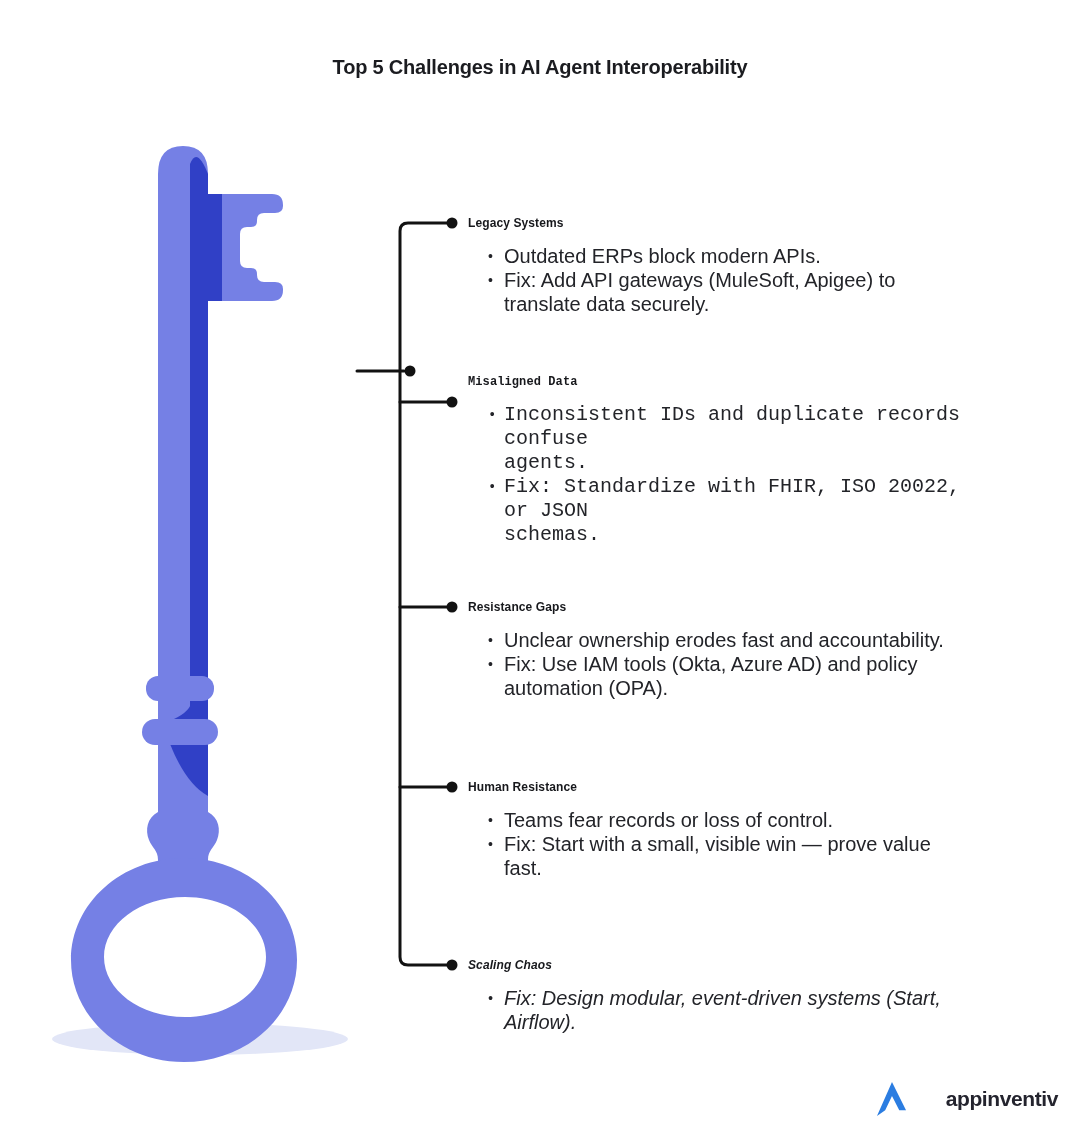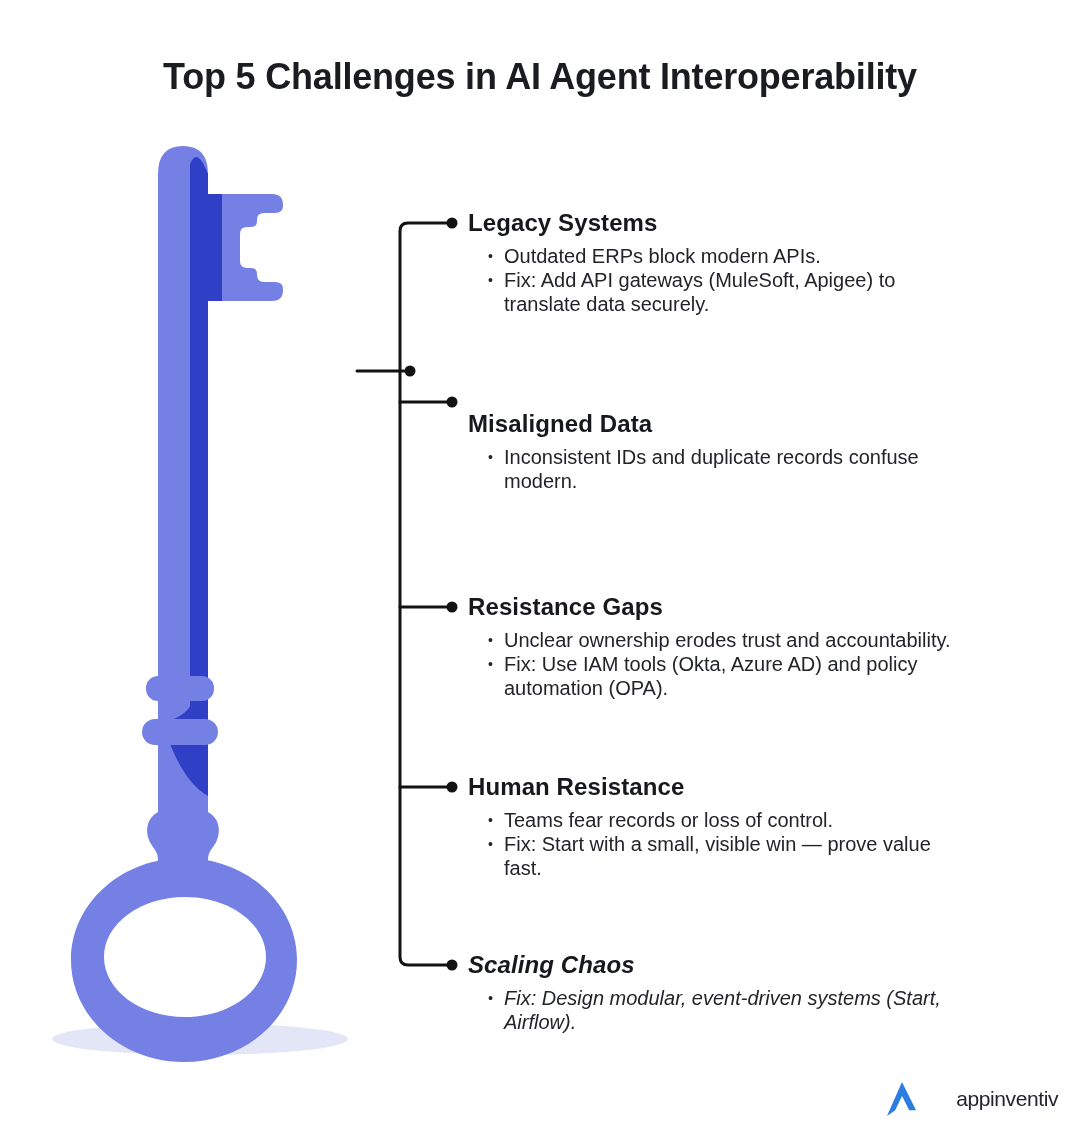--- a/index.html
+++ b/index.html
@@ -20,40 +20,40 @@
     background:var(--background);
     font-family:"Liberation Sans","DejaVu Sans",sans-serif;
     position:relative;
     overflow:hidden;
   }
   .canvas{position:absolute;inset:0;width:1080px;height:1135px;}
 
   .title{
     position:absolute;top:56px;left:0;width:1080px;
     text-align:center;
-    font-size:36px;font-weight:700;letter-spacing:-0.2px;
+    font-size:20px;font-weight:700;letter-spacing:-0.2px;
     color:var(--title-text);
   }
 
   .graphic-svg{position:absolute;left:0;top:0;width:1080px;height:1135px;pointer-events:none;}
   .k-light{fill:var(--key-light);}
   .k-dark{fill:var(--key-dark);}
   .k-shadow{fill:var(--key-shadow);}
   .line{stroke:var(--connector);stroke-width:3;fill:none;stroke-linecap:round;}
   .dot{fill:var(--connector);}
   .logo-mark-path{fill:var(--logo-blue);}
 
   .section{position:absolute;left:468px;width:500px;}
   .sec-1{top:211px;}
-  .sec-2{top:412px;}
+  .sec-2{top:370px;font-family:Liberation Mono, monospace;}
   .sec-3{top:595px;}
   .sec-4{top:775px;}
   .sec-5{top:953px;font-style:italic;}
   .section h2{
-    font-size:24px;font-weight:700;line-height:24px;
+    font-size:12px;font-weight:700;line-height:24px;
     color:var(--heading-text);letter-spacing:0.1px;
   }
   .section ul{
     list-style:none;
     margin:9px 0 0 20px;
   }
   .section li{
     position:relative;
     padding-left:16px;
     font-size:20px;line-height:24px;
@@ -66,21 +66,21 @@
     font-size:14px;line-height:24px;
     color:var(--body-text);
   }
 
   .logo{
     position:absolute;right:22px;top:1080px;
     display:flex;align-items:center;gap:7px;
   }
   .logo-mark{width:31px;height:37px;display:block;}
   .logo-text{
-    font-size:21px;font-weight:400;letter-spacing:-0.4px;
+    font-size:21px;font-weight:700;letter-spacing:-0.4px;
     color:var(--logo-text);
     margin-left:32px;
   }
 </style>
 </head>
 <body>
 
 <div class="canvas">
 
   <h1 class="title">Top 5 Challenges in AI Agent Interoperability</h1>
@@ -131,28 +131,30 @@
       <li>Outdated ERPs block modern APIs.</li>
       <li>Fix: Add API gateways (MuleSoft, Apigee) to
 translate data securely.</li>
     </ul>
   </section>
 
   <section class="section sec-2">
     <h2>Misaligned Data</h2>
     <ul>
       <li>Inconsistent IDs and duplicate records confuse
-modern.</li>
+agents.</li>
+      <li>Fix: Standardize with FHIR, ISO 20022, or JSON
+schemas.</li>
     </ul>
   </section>
 
   <section class="section sec-3">
     <h2>Resistance Gaps</h2>
     <ul>
-      <li>Unclear ownership erodes trust and accountability.</li>
+      <li>Unclear ownership erodes fast and accountability.</li>
       <li>Fix: Use IAM tools (Okta, Azure AD) and policy
 automation (OPA).</li>
     </ul>
   </section>
 
   <section class="section sec-4">
     <h2>Human Resistance</h2>
     <ul>
       <li>Teams fear records or loss of control.</li>
       <li>Fix: Start with a small, visible win — prove value

